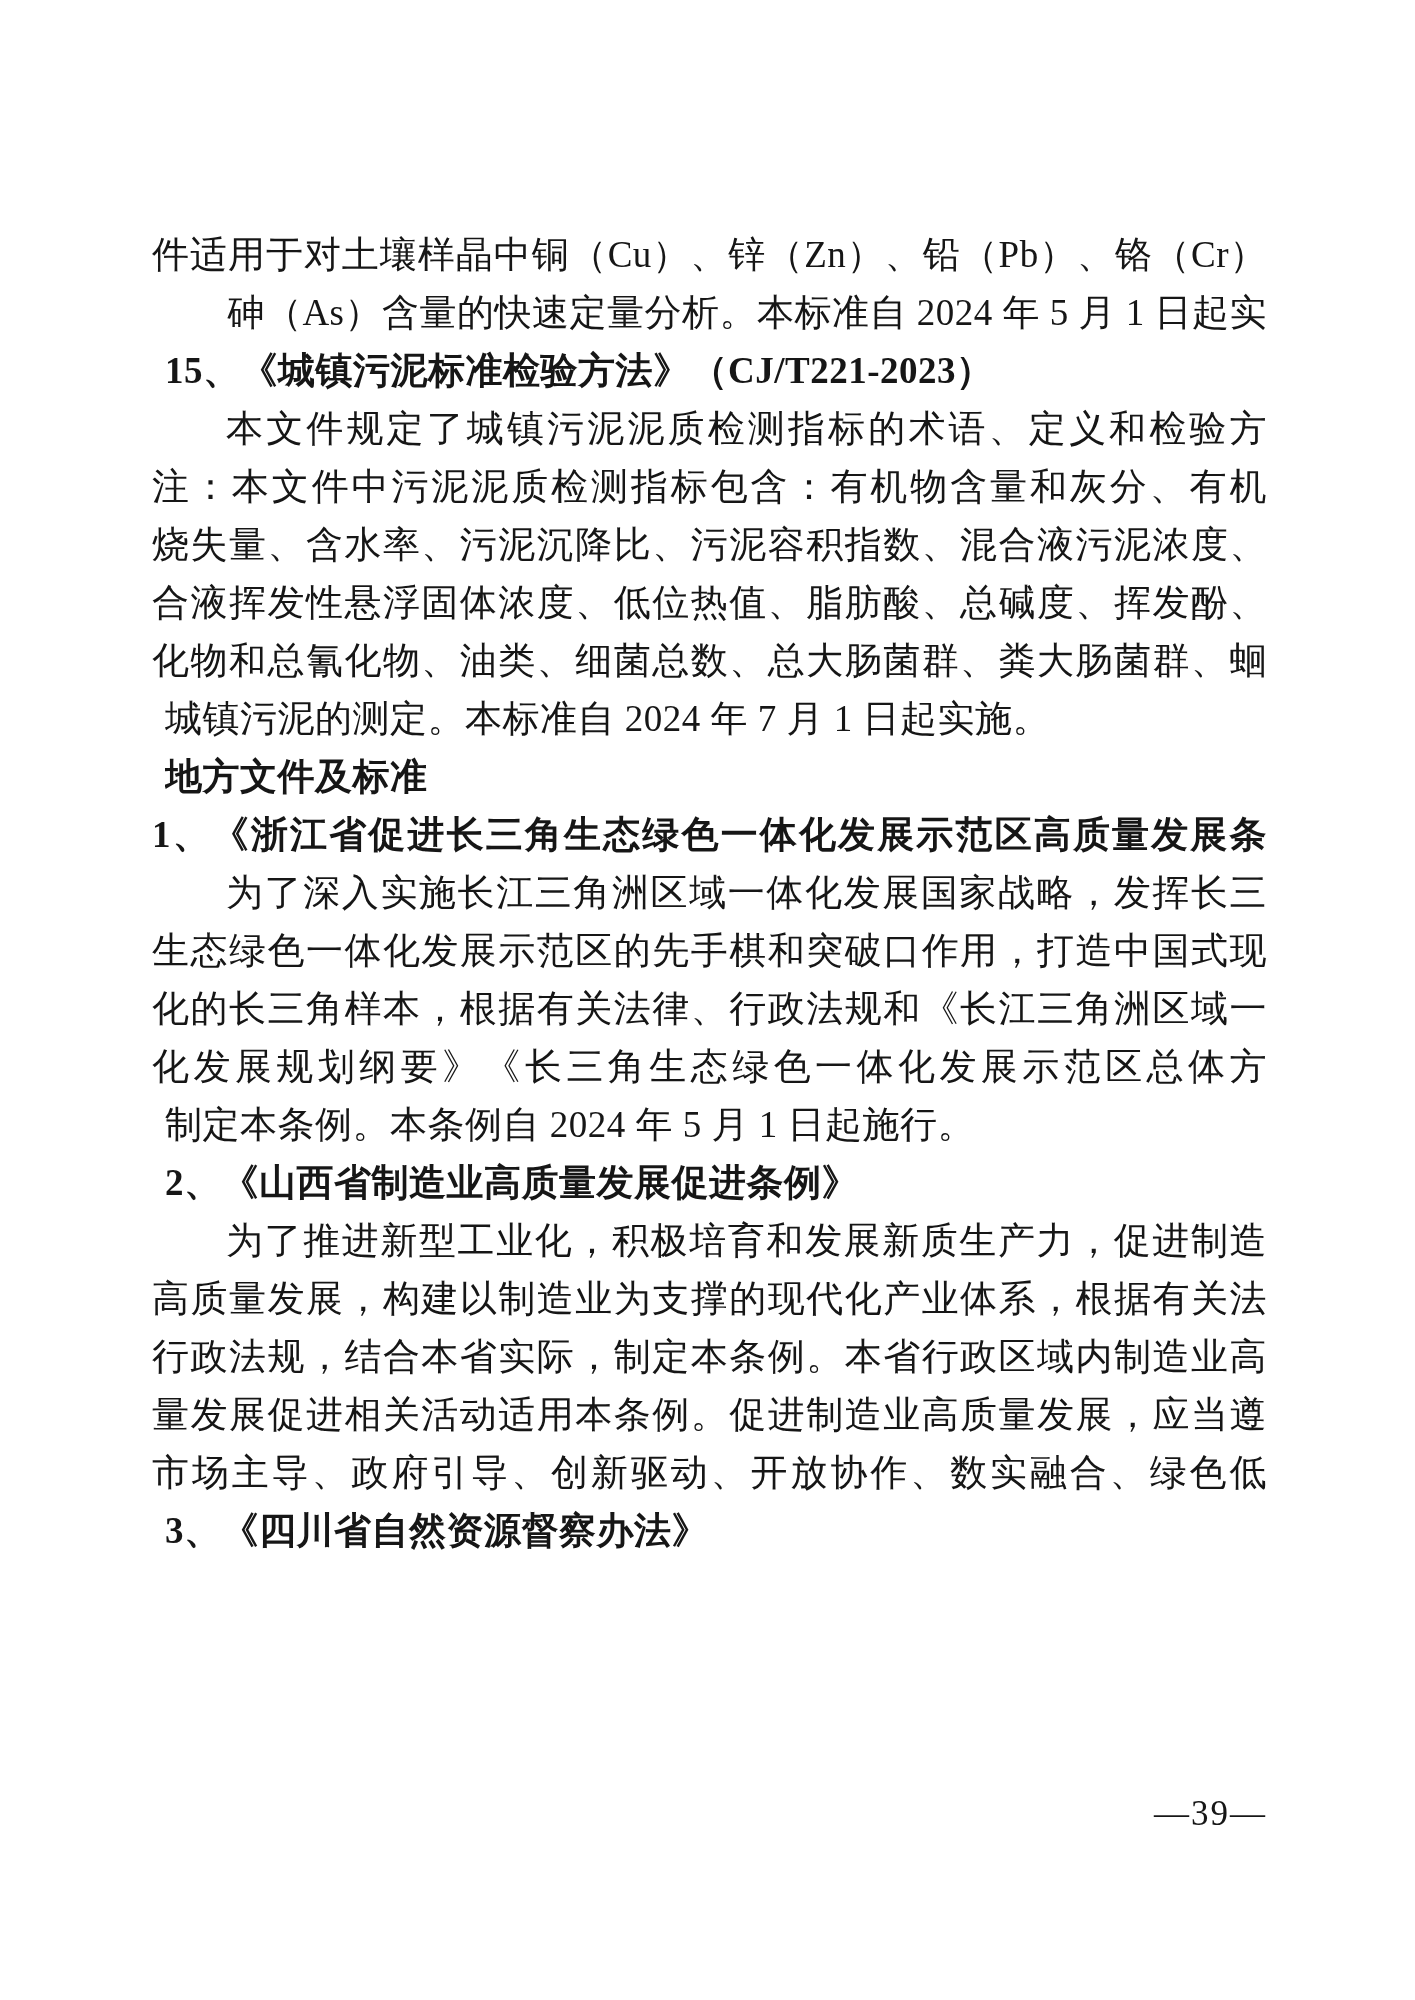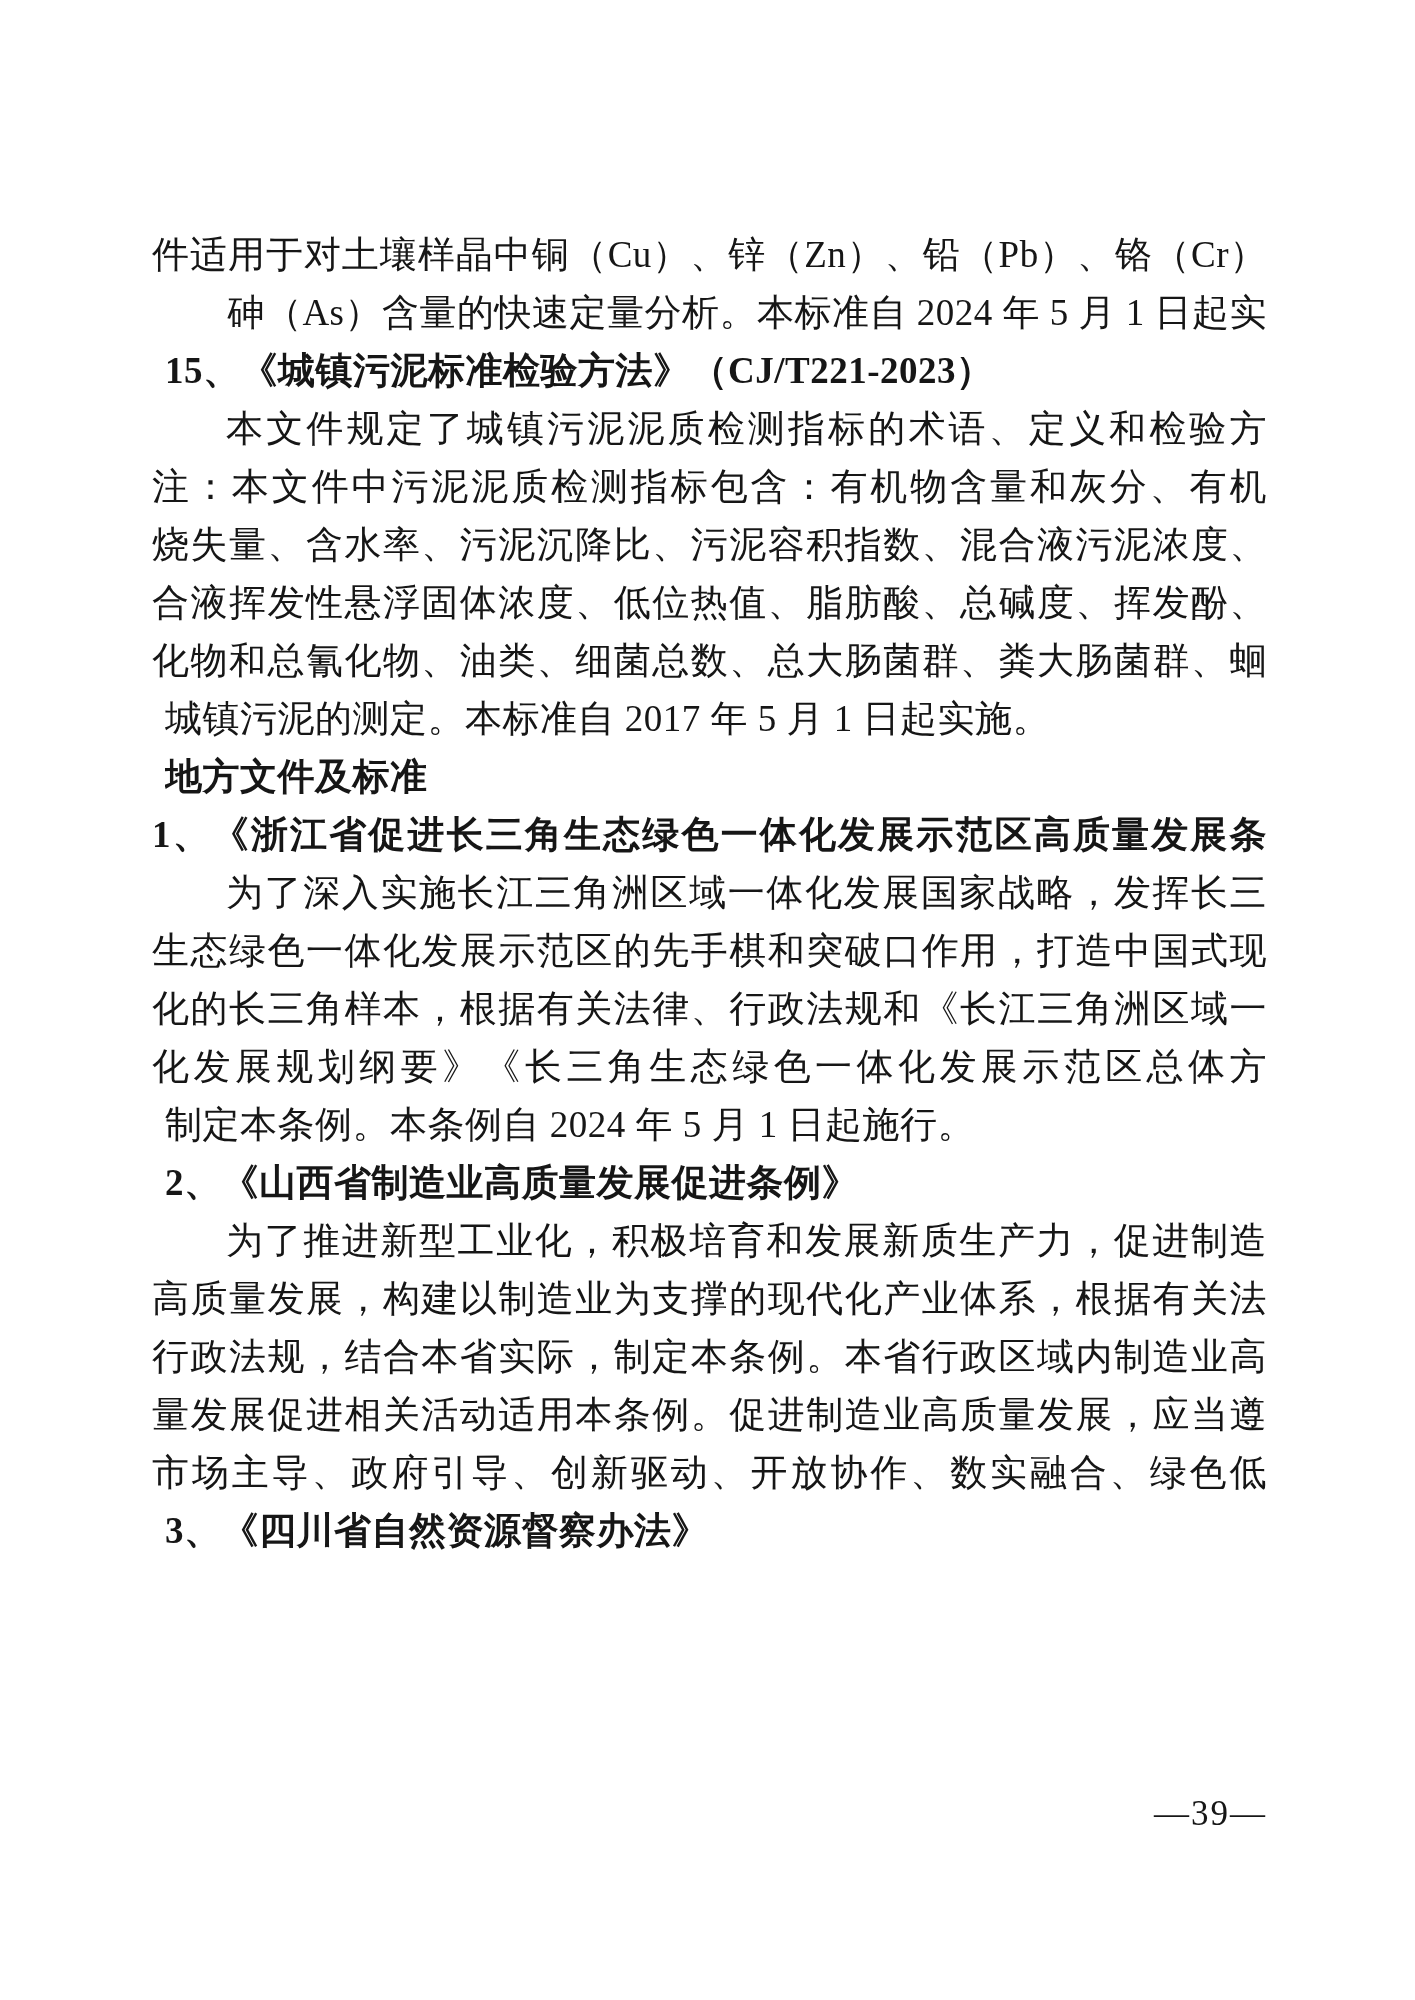--- a/index.html
+++ b/index.html
@@ -55,21 +55,21 @@
     <div class="line">件适用于对土壤样晶中铜（Cu）、锌（Zn）、铅（Pb）、铬（Cr）和</div>
     <div class="line short">砷（As）含量的快速定量分析。本标准自 2024 年 5 月 1 日起实施。</div>
 
     <div class="line short bold">15、《城镇污泥标准检验方法》（CJ/T221-2023）</div>
 
     <div class="line indent">本文件规定了城镇污泥泥质检测指标的术语、定义和检验方法。</div>
     <div class="line">注：本文件中污泥泥质检测指标包含：有机物含量和灰分、有机质、</div>
     <div class="line">烧失量、含水率、污泥沉降比、污泥容积指数、混合液污泥浓度、混</div>
     <div class="line">合液挥发性悬浮固体浓度、低位热值、脂肪酸、总碱度、挥发酚、氰</div>
     <div class="line">化物和总氰化物、油类、细菌总数、总大肠菌群、粪大肠菌群、蛔虫</div>
-    <div class="line short">城镇污泥的测定。本标准自 2017 年 5 月 1 日起实施。</div>
+    <div class="line short">城镇污泥的测定。本标准自 2024 年 7 月 1 日起实施。</div>
 
     <div class="line short bold">地方文件及标准</div>
 
     <div class="line bold">1、《浙江省促进长三角生态绿色一体化发展示范区高质量发展条例》</div>
     <div class="line indent">为了深入实施长江三角洲区域一体化发展国家战略，发挥长三角</div>
     <div class="line">生态绿色一体化发展示范区的先手棋和突破口作用，打造中国式现代</div>
     <div class="line">化的长三角样本，根据有关法律、行政法规和《长江三角洲区域一体</div>
     <div class="line">化发展规划纲要》《长三角生态绿色一体化发展示范区总体方案》，</div>
     <div class="line short">制定本条例。本条例自 2024 年 5 月 1 日起施行。</div>
 

